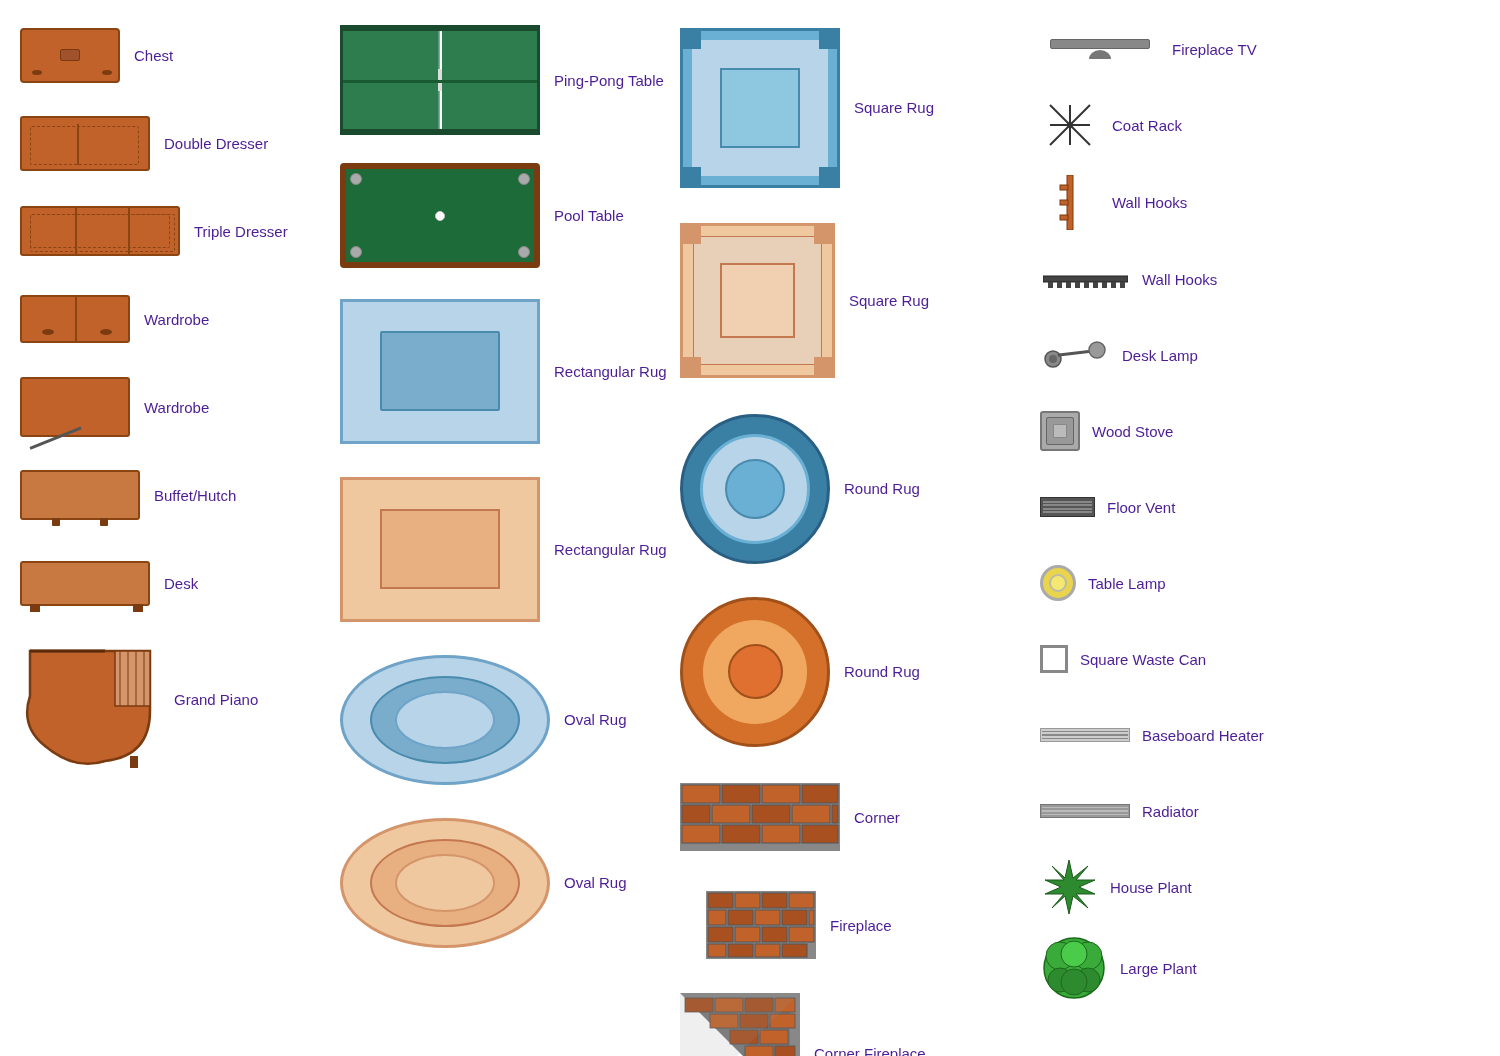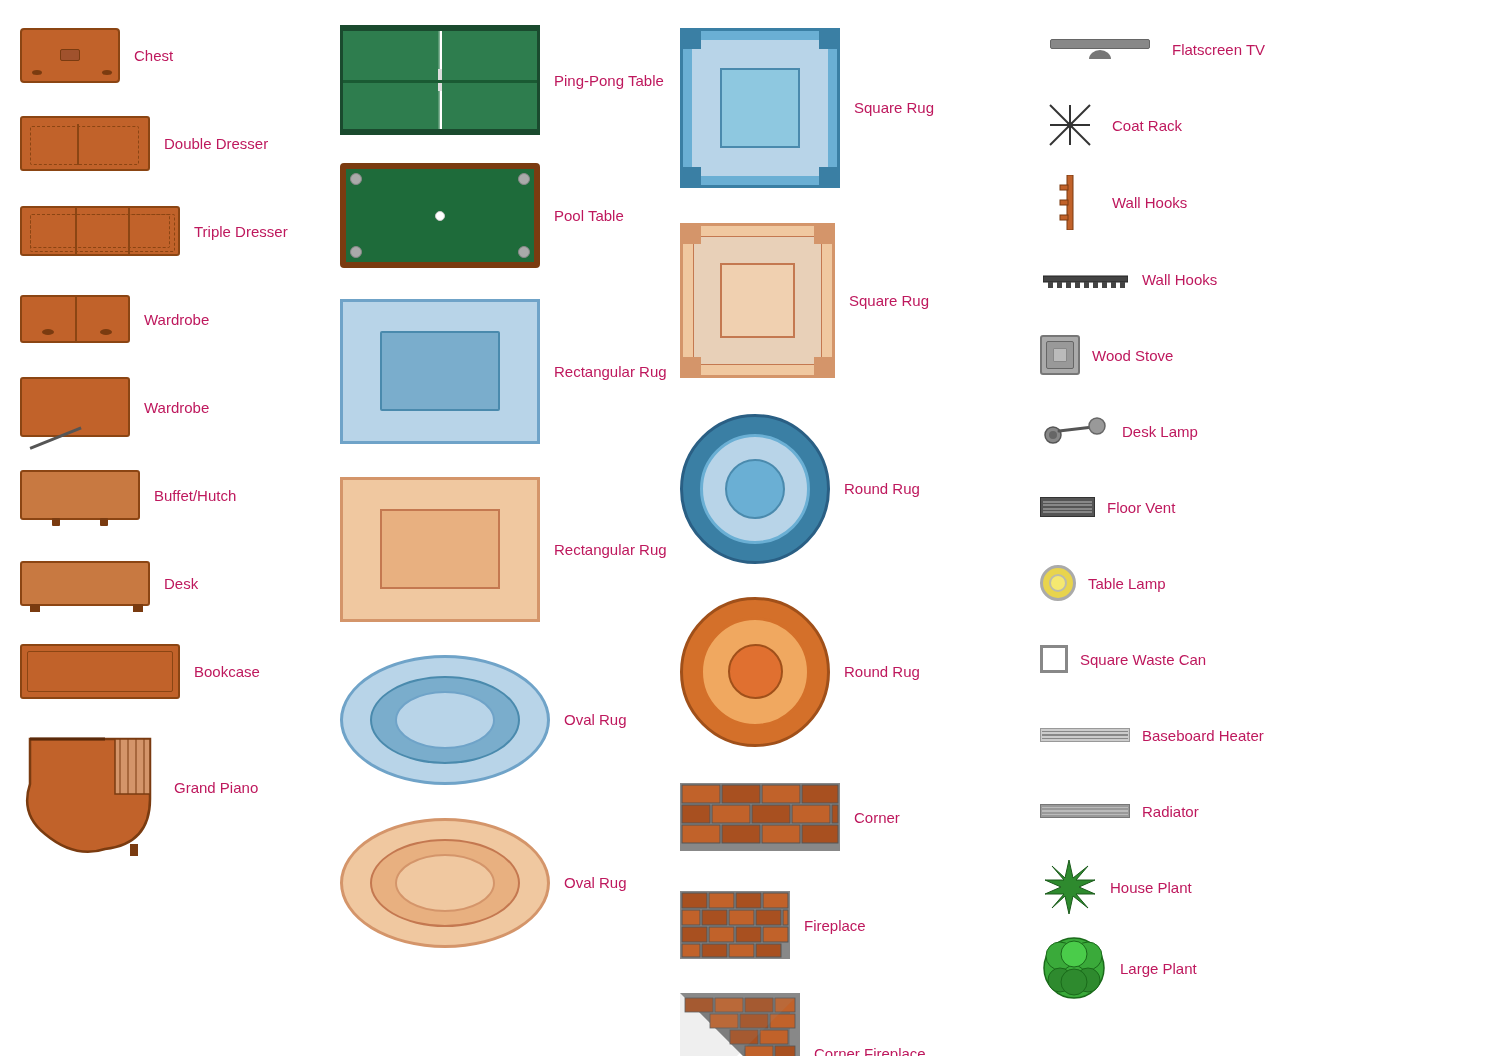--- a/index.html
+++ b/index.html
@@ -25,21 +25,21 @@
       padding: 0 10px;
     }
     .item {
       display: flex;
       align-items: center;
       gap: 14px;
       min-height: 70px;
     }
     .item-label {
       font-size: 15px;
-      color: #be185d;
+      color: #4c1d95;
       white-space: nowrap;
     }
     .icon-area {
       display: flex;
       align-items: center;
       justify-content: center;
       flex-shrink: 0;
     }
 
     
@@ -617,26 +617,20 @@
       <span class="item-label">Buffet/Hutch</span>
     </div>
 
     <div class="item">
       <div class="icon-area">
         <div class="desk"></div>
       </div>
       <span class="item-label">Desk</span>
     </div>
 
-    <div class="item">
-      <div class="icon-area">
-        <div class="bookcase"></div>
-      </div>
-      <span class="item-label">Bookcase</span>
-    </div>
 
     <div class="item" style="min-height:140px;align-items:flex-start;padding-top:5px;">
       <div class="icon-area">
         <div class="grand-piano">
           <svg viewBox="0 0 140 130">
 
             <path d="M10,10 L130,10 L130,70 Q130,115 85,120 Q55,130 25,105 Q0,85 10,55 Z" fill="#c1622a" stroke="#7a3b10" stroke-width="2.5"></path>
 
             <rect x="95" y="10" width="35" height="55" fill="#d4956a" stroke="#7a3b10" stroke-width="1.5"></rect>
 
@@ -796,21 +790,21 @@
 
           <rect x="2" y="42" width="38" height="18" fill="#c1622a" stroke="#555" stroke-width="1"></rect>
           <rect x="42" y="42" width="38" height="18" fill="#a85020" stroke="#555" stroke-width="1"></rect>
           <rect x="82" y="42" width="38" height="18" fill="#c1622a" stroke="#555" stroke-width="1"></rect>
           <rect x="122" y="42" width="36" height="18" fill="#a85020" stroke="#555" stroke-width="1"></rect>
         </svg>
       </div>
       <span class="item-label">Corner</span>
     </div>
 
-    <div class="item-col3" style="min-height:90px;align-items:center;">
+    <div class="item-col3" style="min-height:90px;align-items:center;margin-left:26px;">
       <div class="icon-area">
         <svg width="110" height="68" viewBox="0 0 110 68">
           <rect x="0" y="0" width="110" height="68" fill="#888"></rect>
 
           <rect x="2" y="2" width="25" height="15" fill="#a85020" stroke="#555" stroke-width="1"></rect>
           <rect x="29" y="2" width="25" height="15" fill="#c1622a" stroke="#555" stroke-width="1"></rect>
           <rect x="56" y="2" width="25" height="15" fill="#a85020" stroke="#555" stroke-width="1"></rect>
           <rect x="83" y="2" width="25" height="15" fill="#c1622a" stroke="#555" stroke-width="1"></rect>
           <rect x="2" y="19" width="18" height="15" fill="#c1622a" stroke="#555" stroke-width="1"></rect>
           <rect x="22" y="19" width="25" height="15" fill="#a85020" stroke="#555" stroke-width="1"></rect>
@@ -861,21 +855,21 @@
 
   </div>
 
   <div class="col">
 
     <div class="col4-item">
       <div class="icon-area" style="width:120px;display:flex;flex-direction:column;align-items:center;">
         <div style="width:100px;height:10px;background:#888;border-radius:2px;border:1.5px solid #666;"></div>
         <div style="width:22px;height:9px;background:#777;border-radius:50% 50% 0 0 / 100% 100% 0 0;margin-top:1px;"></div>
       </div>
-      <span class="item-label">Flatscreen TV</span>
+      <span class="item-label">Fireplace TV</span>
     </div>
 
     <div class="col4-item">
       <div class="icon-area" style="width:60px;height:55px;display:flex;align-items:center;justify-content:center;">
         <svg width="50" height="50" viewBox="0 0 50 50">
           <line x1="25" y1="25" x2="25" y2="5" stroke="#333" stroke-width="2"></line>
           <line x1="25" y1="25" x2="5" y2="45" stroke="#333" stroke-width="2"></line>
           <line x1="25" y1="25" x2="45" y2="45" stroke="#333" stroke-width="2"></line>
           <line x1="25" y1="25" x2="5" y2="5" stroke="#333" stroke-width="2"></line>
           <line x1="25" y1="25" x2="45" y2="5" stroke="#333" stroke-width="2"></line>
@@ -913,43 +907,43 @@
           <rect x="50" y="14" width="5" height="6" fill="#444"></rect>
           <rect x="59" y="14" width="5" height="6" fill="#444"></rect>
           <rect x="68" y="14" width="5" height="6" fill="#444"></rect>
           <rect x="77" y="14" width="5" height="6" fill="#444"></rect>
         </svg>
       </div>
       <span class="item-label">Wall Hooks</span>
     </div>
 
     <div class="col4-item">
+      <div class="icon-area" style="width:70px;height:30px;">
+        <svg width="65" height="28" viewBox="0 0 65 28">
+
+          <circle cx="10" cy="18" r="8" fill="#888" stroke="#555" stroke-width="1.5"></circle>
+          <circle cx="10" cy="18" r="4" fill="#666"></circle>
+
+          <line x1="16" y1="14" x2="50" y2="10" stroke="#555" stroke-width="3" stroke-linecap="round"></line>
+
+          <circle cx="54" cy="9" r="8" fill="#999" stroke="#666" stroke-width="1.5"></circle>
+        </svg>
+      </div>
+      <span class="item-label">Desk Lamp</span>
+    </div>
+
+    <div class="col4-item">
       <div class="icon-area">
         <div style="width:40px;height:40px;background:#aaa;border:2.5px solid #777;border-radius:3px;display:flex;align-items:center;justify-content:center;">
           <div style="width:28px;height:28px;background:#999;border:1.5px solid #666;border-radius:2px;display:flex;align-items:center;justify-content:center;">
             <div style="width:14px;height:14px;background:#bbb;border:1px solid #888;border-radius:1px;"></div>
           </div>
         </div>
       </div>
       <span class="item-label">Wood Stove</span>
-    </div>
-
-    <div class="col4-item">
-      <div class="icon-area" style="width:70px;height:30px;">
-        <svg width="65" height="28" viewBox="0 0 65 28">
-
-          <circle cx="10" cy="18" r="8" fill="#888" stroke="#555" stroke-width="1.5"></circle>
-          <circle cx="10" cy="18" r="4" fill="#666"></circle>
-
-          <line x1="16" y1="14" x2="50" y2="10" stroke="#555" stroke-width="3" stroke-linecap="round"></line>
-
-          <circle cx="54" cy="9" r="8" fill="#999" stroke="#666" stroke-width="1.5"></circle>
-        </svg>
-      </div>
-      <span class="item-label">Desk Lamp</span>
     </div>
 
     <div class="col4-item">
       <div class="icon-area">
         <div class="floor-vent">
           <div class="vent-line"></div>
           <div class="vent-line"></div>
           <div class="vent-line"></div>
           <div class="vent-line"></div>
         </div>

